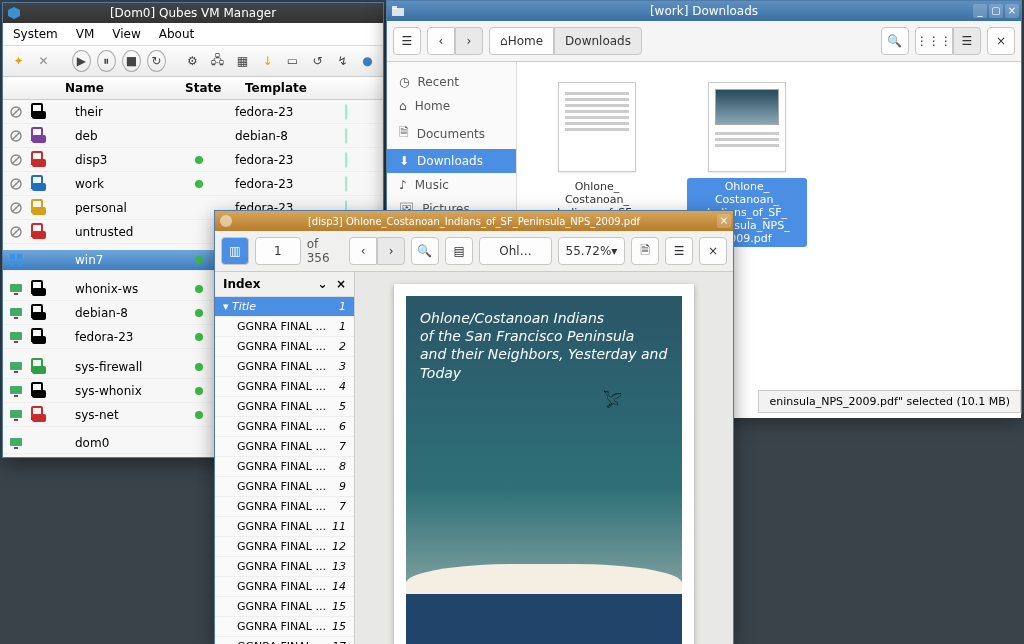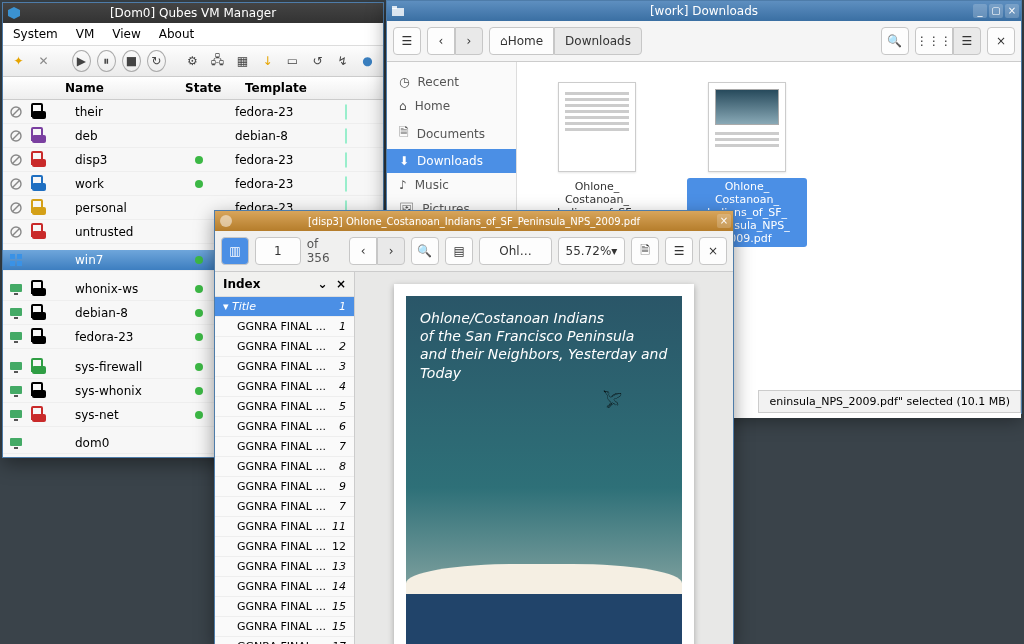--- a/index.html
+++ b/index.html
@@ -491,21 +491,21 @@
           <div class="trow">
             <span style="padding-left:14px">GGNRA FINAL ...</span>
             <span style="font-style:italic">7</span>
           </div>
           <div class="trow">
             <span style="padding-left:14px">GGNRA FINAL ...</span>
             <span style="font-style:italic">11</span>
           </div>
           <div class="trow">
             <span style="padding-left:14px">GGNRA FINAL ...</span>
-            <span style="">12</span>
+            <span style="font-style:italic">12</span>
           </div>
           <div class="trow">
             <span style="padding-left:14px">GGNRA FINAL ...</span>
             <span style="font-style:italic">13</span>
           </div>
           <div class="trow">
             <span style="padding-left:14px">GGNRA FINAL ...</span>
             <span style="font-style:italic">14</span>
           </div>
           <div class="trow">

